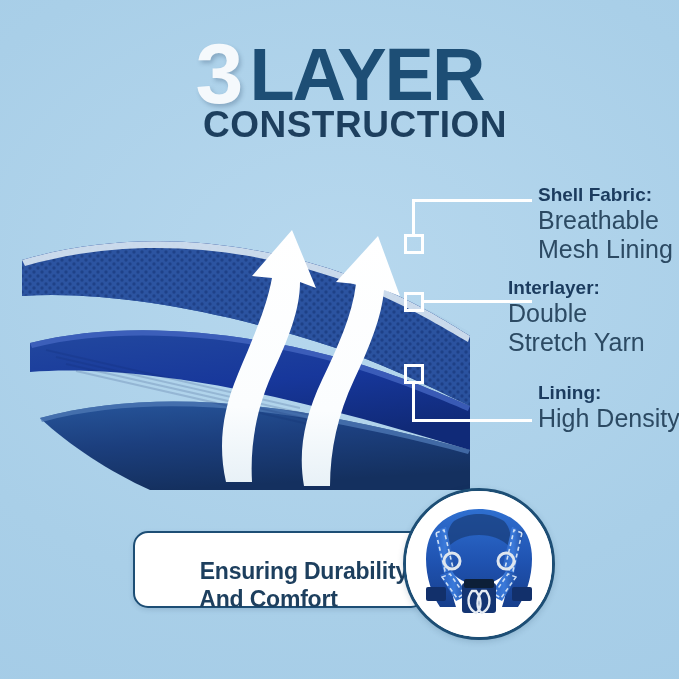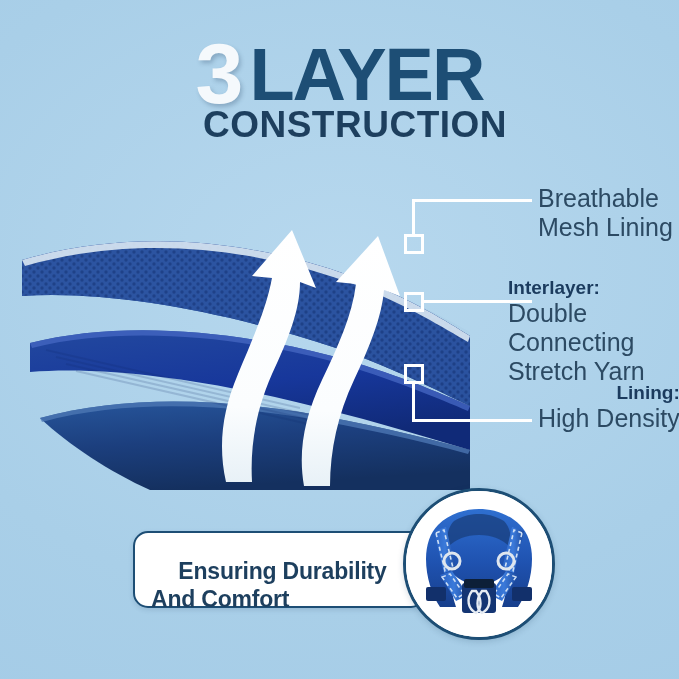--- a/index.html
+++ b/index.html
@@ -109,22 +109,22 @@
     box-sizing:border-box;
     padding:0 16px;
   }
   .banner .ln{
     font-size:23px;
     font-weight:bold;
     color:#1d3f5e;
     letter-spacing:-0.2px;
     white-space:nowrap;
   }
-  .banner .ln1{text-align:center;padding-left:6px;margin-top:32px;}
-  .banner .ln2{text-align:left;padding-right:22px;margin-top:1px;}
+  .banner .ln1{text-align:right;padding-left:6px;margin-top:32px;}
+  .banner .ln2{text-align:center;padding-right:22px;margin-top:1px;}
 
   
   .product{
     position:absolute;
     left:403px;top:488px;
     width:152px;height:152px;
     border-radius:50%;
     background:#ffffff;
     border:3px solid #1d4e75;
     box-sizing:border-box;
@@ -208,41 +208,41 @@
                L 400 146 L 378 86 L 336 132 L 356 134
                C 352 166 338 196 322 230 C 304 268 298 302 304 336 Z" fill="url(#garrow)"></path>
     </svg>
   </div>
 
   <div class="callout">
     <div class="marker" style="left:404px;top:234px;"></div>
     <div class="conn" style="left:412px;top:199px;width:3px;height:37px;"></div>
     <div class="conn" style="left:412px;top:199px;width:120px;height:3px;"></div>
     <div class="label" style="left:538px;top:184px;">
+      <span class="hd">Shell Fabric:</span>
       <span class="bd">Breathable</span>
       <span class="bd">Mesh Lining</span>
     </div>
   </div>
 
   <div class="callout">
     <div class="marker" style="left:404px;top:292px;"></div>
     <div class="conn" style="left:423px;top:300px;width:109px;height:3px;"></div>
     <div class="label" style="left:508px;top:277px;">
       <span class="hd">Interlayer:</span>
       <span class="bd">Double</span>
-      <span class="bd">Connecting</span>
       <span class="bd">Stretch Yarn</span>
     </div>
   </div>
 
   <div class="callout">
     <div class="marker" style="left:404px;top:364px;"></div>
     <div class="conn" style="left:412px;top:383px;width:3px;height:39px;"></div>
     <div class="conn" style="left:412px;top:419px;width:120px;height:3px;"></div>
-    <div class="label" style="left:538px;top:382px;text-align:right;">
+    <div class="label" style="left:538px;top:382px;">
       <span class="hd">Lining:</span>
       <span class="bd">High Density</span>
     </div>
   </div>
 
   <div class="banner">
     <span class="ln ln1">Ensuring Durability</span>
     <span class="ln ln2">And Comfort</span>
   </div>
 

